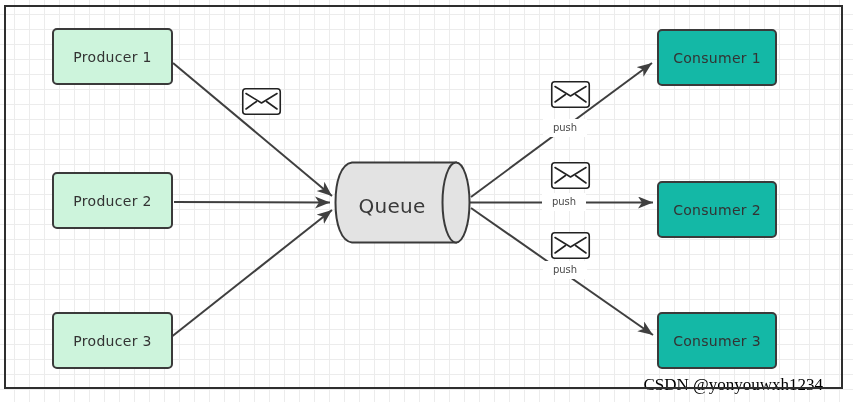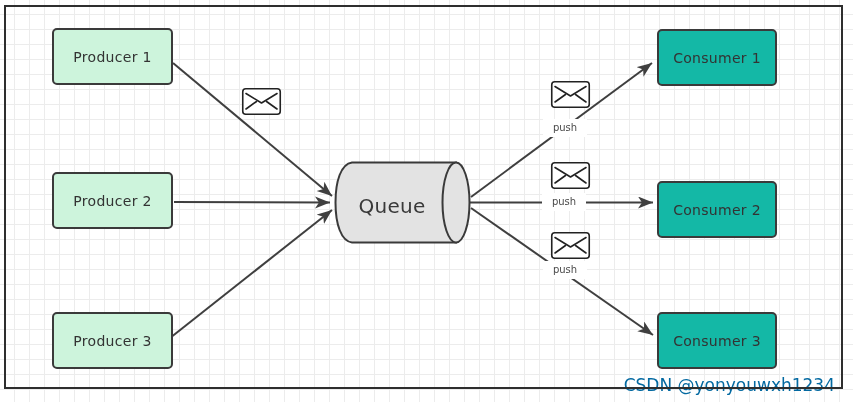--- a/index.html
+++ b/index.html
@@ -35,21 +35,21 @@
     text-align:center;font-size:10px;line-height:18px;color:#4a4a4a;
     background:#ffffff;
   }
   #push-1{left:543px;top:119px;}
   #push-2{left:542px;top:193px;}
   #push-3{left:543px;top:261px;}
   .watermark{position:absolute;right:6px;top:374px;width:320px;height:24px;z-index:2;}
   .watermark span{
     position:absolute;top:0;white-space:nowrap;font-size:17px;line-height:22px;
   }
-  .wm-back{right:12px;color:#0369a1;}
+  .wm-back{right:24px;color:#000000;font-family:Liberation Serif, serif;}
   .wm-front{right:3px;color:#8f8f8f;opacity:0.55;}
 </style>
 </head>
 <body>
 
 <div class="frame"></div>
 
 <svg id="diagram-svg" width="853" height="402" viewBox="0 0 853 402">
   <defs>
     <marker id="arrow" markerUnits="userSpaceOnUse" markerWidth="18" markerHeight="14" refX="15" refY="6" orient="auto">

